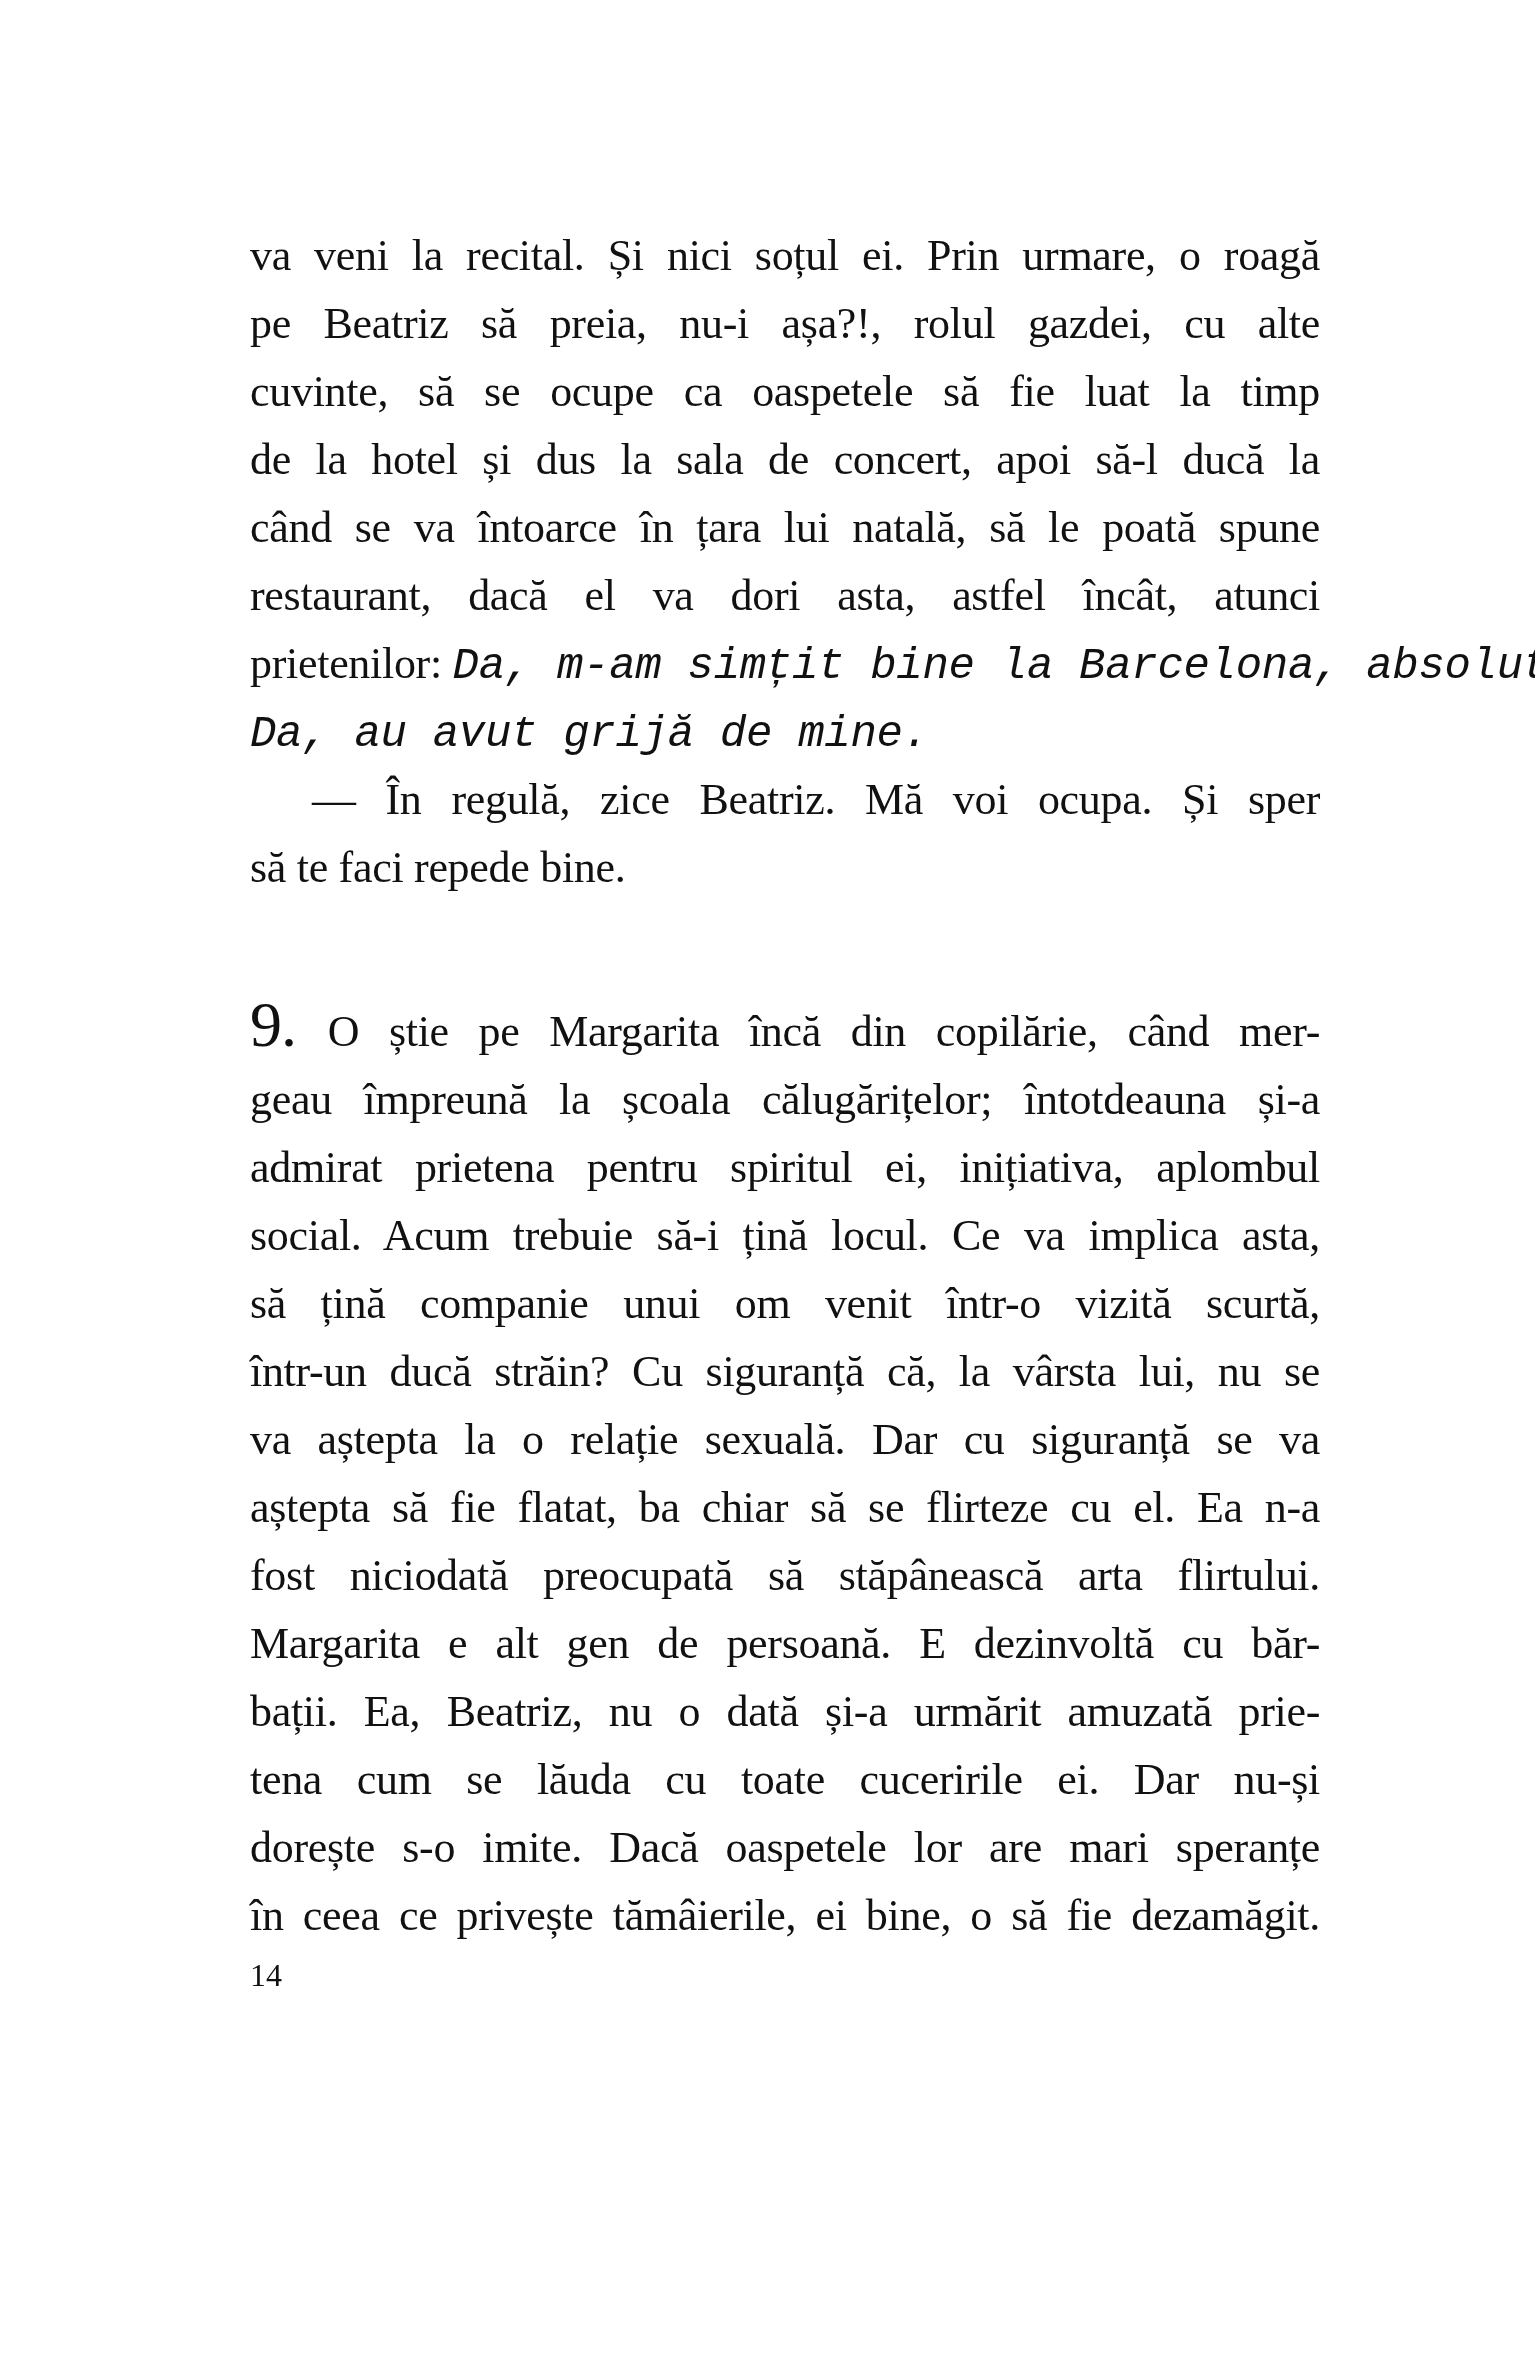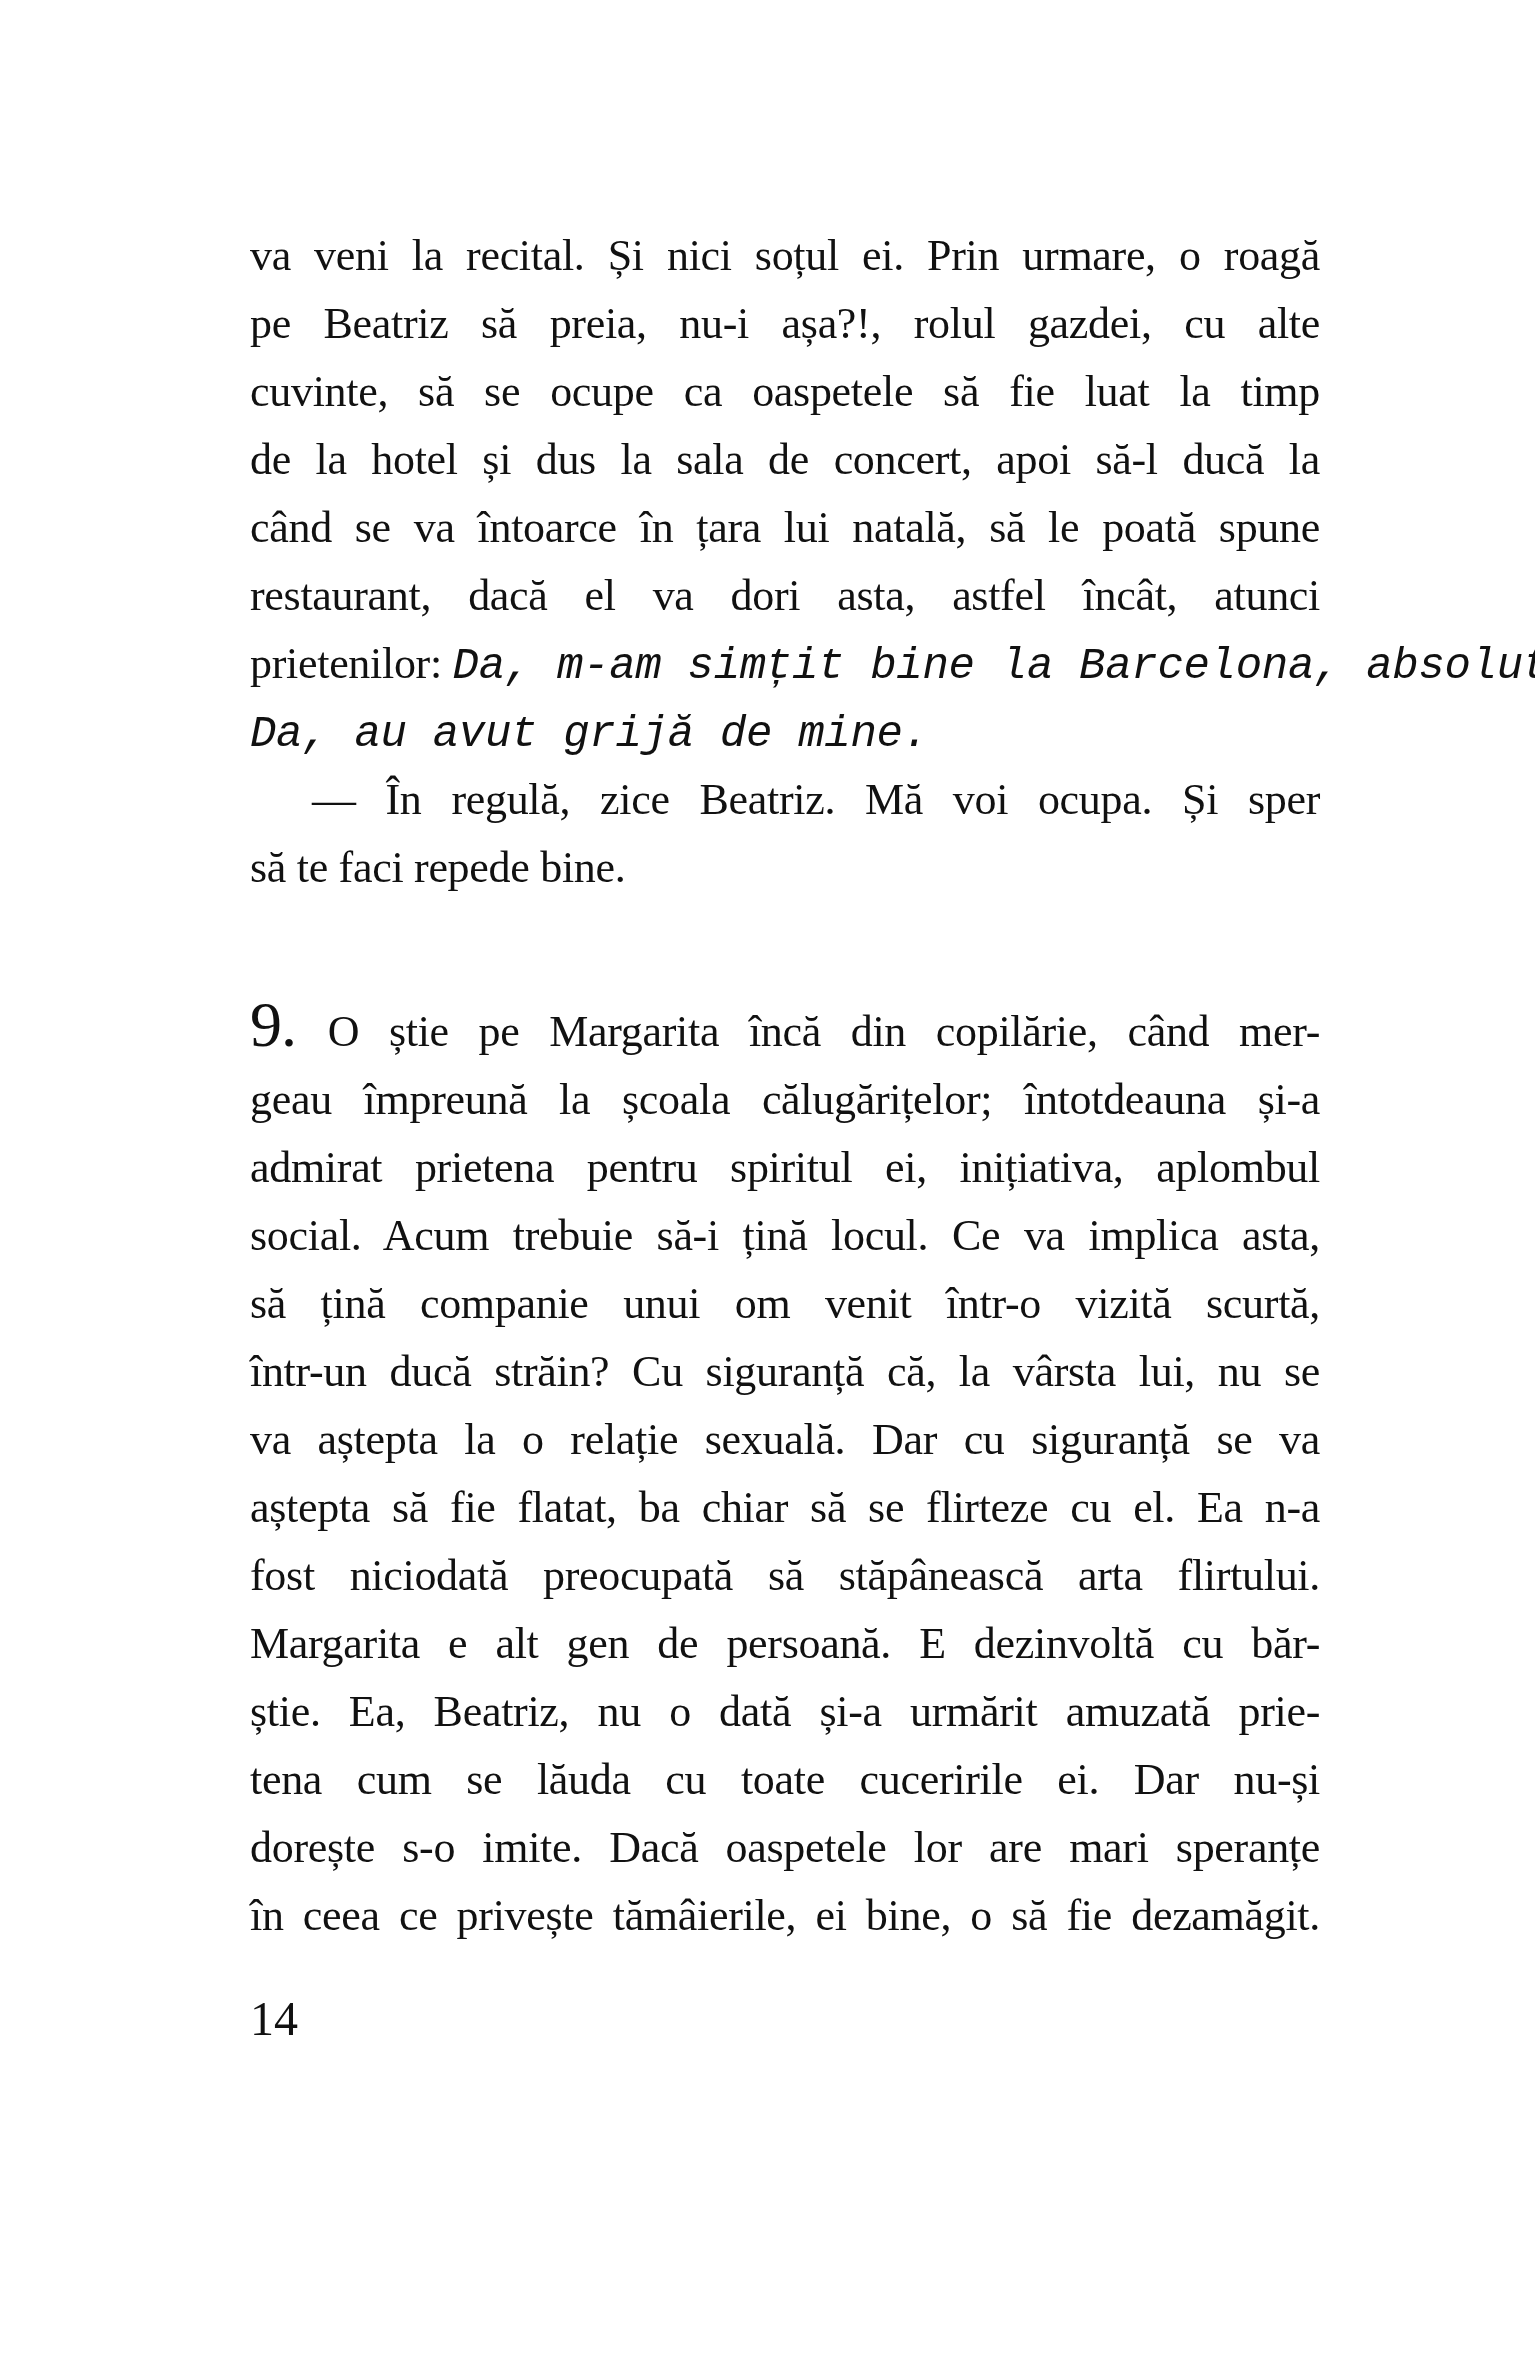--- a/index.html
+++ b/index.html
@@ -46,22 +46,22 @@
     }
     .section-num {
       font-size: 64px;
       line-height: 40px;
       letter-spacing: -1px;
       margin-right: 2px;
     }
     .page-number {
       position: absolute;
       left: 250px;
-      top: 1995px;
-      font-size: 48px;
+      top: 1951px;
+      font-size: 32px;
       line-height: 48px;
     }
   </style>
 </head>
 <body>
 
 <div class="page">
 
   <span class="line">va veni la recital. Și nici soțul ei. Prin urmare, o roagă</span>
   <span class="line">pe Beatriz să preia, nu-i așa?!, rolul gazdei, cu alte</span>
@@ -85,19 +85,19 @@
   </span>
   <span class="line">geau împreună la școala călugărițelor; întotdeauna și-a</span>
   <span class="line">admirat prietena pentru spiritul ei, inițiativa, aplombul</span>
   <span class="line">social. Acum trebuie să-i țină locul. Ce va implica asta,</span>
   <span class="line">să țină companie unui om venit într-o vizită scurtă,</span>
   <span class="line">într-un ducă străin? Cu siguranță că, la vârsta lui, nu se</span>
   <span class="line">va aștepta la o relație sexuală. Dar cu siguranță se va</span>
   <span class="line">aștepta să fie flatat, ba chiar să se flirteze cu el. Ea n-a</span>
   <span class="line">fost niciodată preocupată să stăpânească arta flirtului.</span>
   <span class="line">Margarita e alt gen de persoană. E dezinvoltă cu băr-</span>
-  <span class="line">știe. Ea, Beatriz, nu o dată și-a urmărit amuzată prie-</span>
+  <span class="line">bații. Ea, Beatriz, nu o dată și-a urmărit amuzată prie-</span>
   <span class="line">tena cum se lăuda cu toate cuceririle ei. Dar nu-și</span>
   <span class="line">dorește s-o imite. Dacă oaspetele lor are mari speranțe</span>
   <span class="line">în ceea ce privește tămâierile, ei bine, o să fie dezamăgit.</span>
 </div>
 
 <div class="page-number">14</div>
 
 </body></html>

